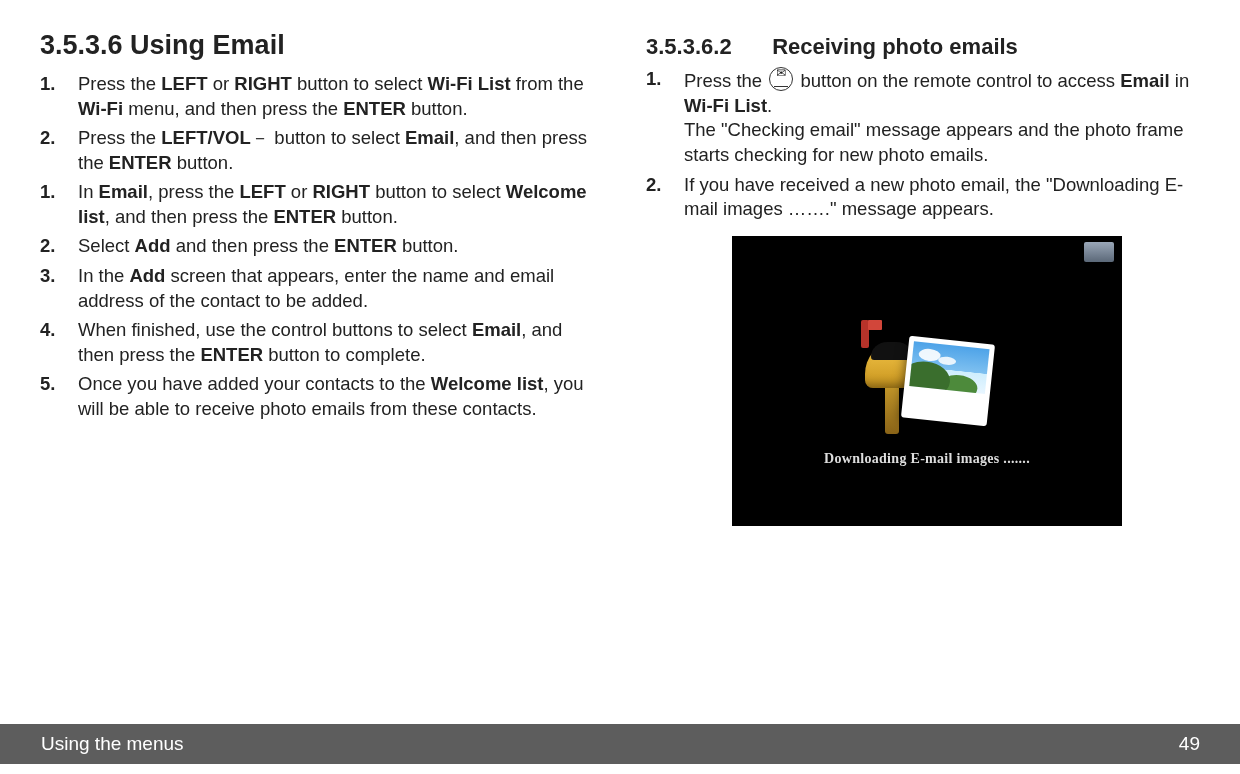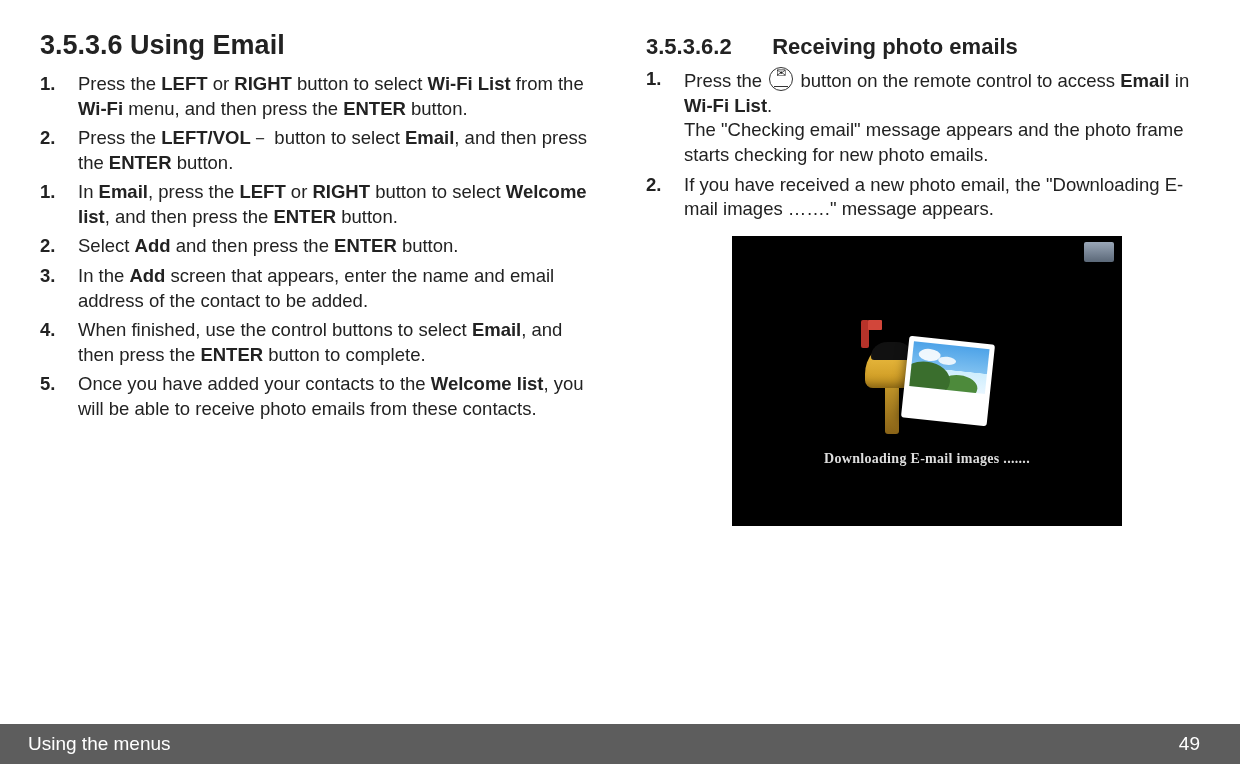--- a/index.html
+++ b/index.html
@@ -188,21 +188,21 @@
   }
   .footer {
     position: absolute;
     left: 0; right: 0; bottom: 10px;
     height: 40px;
     background: #5d5d5d;
     color: #fff;
     display: flex;
     align-items: center;
     justify-content: space-between;
-    padding: 0 40px 0 28px;
+    padding: 0 40px 0 41px;
     font-size: 19px;
   }
 </style>
 </head>
 <body>
 
 <div class="page">
 
   <div class="col">
     <h2 class="section">

